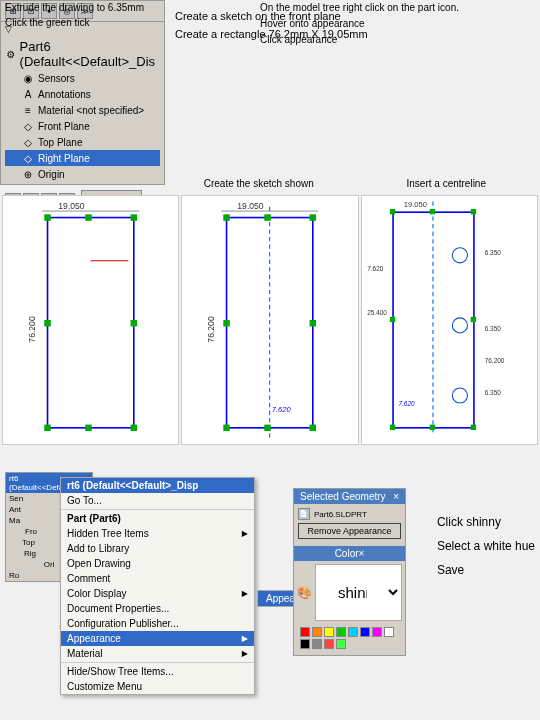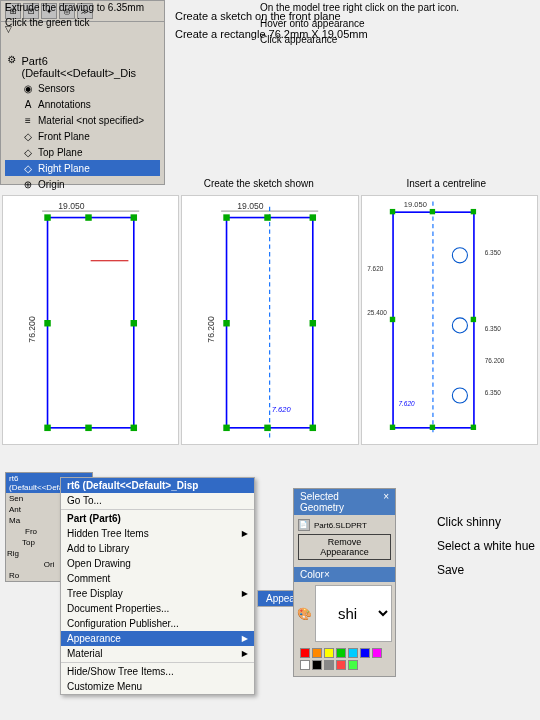--- a/index.html
+++ b/index.html
@@ -221,21 +221,21 @@
       cursor: pointer;
       margin-bottom: 3px;
     }
 
     .color-section-header {
       background: #4a7cbf;
       color: white;
       padding: 2px 6px;
       font-size: 10px;
       display: flex;
-      justify-content: flex-start;
+      justify-content: center;
     }
 
     .color-row {
       display: flex;
       flex-wrap: wrap;
       gap: 2px;
       padding: 3px;
     }
 
     .color-swatch {
@@ -275,21 +275,21 @@
     <div class="toolbar-icon">◎</div>
     <div class="toolbar-icon">≫</div>
   </div>
   <div style="padding:2px 4px; display:flex; align-items:center; gap:2px;">
     <span style="font-size:9px;">▽</span>
     <span style="font-size:9px; color:#555;"></span>
   </div>
   <div class="tree-area">
     <div class="tree-item">
       <span class="icon-box">⚙</span>
-      <span style="font-size:11px;margin-top:16px;">Part6 (Default&lt;&lt;Default&gt;_Dis</span>
+      <span style="font-size:13px;">Part6 (Default&lt;&lt;Default&gt;_Dis</span>
     </div>
     <div class="tree-item indent1">
       <span class="icon-box">◉</span>
       <span>Sensors</span>
     </div>
     <div class="tree-item indent1">
       <span class="icon-box">A</span>
       <span>Annotations</span>
     </div>
     <div class="tree-item indent1">
@@ -428,21 +428,21 @@
 
 <div style="position:absolute; top:472px; left:5px;">
 
   <div style="width:88px; background:#d4d0c8; border:1px solid #999; font-size:8px; position:absolute; left:0; top:0;">
     <div style="background:#316ac5; color:white; padding:1px 3px; font-size:8px;">rt6 (Default&lt;&lt;Default&gt;_Disp</div>
     <div style="padding:1px 3px;">Sen</div>
     <div style="padding:1px 3px;">Ant</div>
     <div style="padding:1px 3px;">Ma</div>
     <div style="padding:1px 19px;">Fro</div>
     <div style="padding:1px 16px;">Top</div>
-    <div style="padding:1px 1px;">Rig</div>
+    <div style="padding:1px 18px;">Rig</div>
     <div style="padding:1px 3px;text-align:center;">Ori</div>
     <div style="padding:1px 3px;">Ro</div>
   </div>
 
   <div class="context-menu" style="left:55px; top:5px;">
     <div class="context-menu-header">rt6 (Default&lt;&lt;Default&gt;_Disp</div>
     <div class="context-menu-item">
       <span>Go To...</span>
     </div>
     <div class="context-menu-separator"></div>
@@ -456,21 +456,21 @@
     <div class="context-menu-item">
       <span>Add to Library</span>
     </div>
     <div class="context-menu-item">
       <span>Open Drawing</span>
     </div>
     <div class="context-menu-item">
       <span>Comment</span>
     </div>
     <div class="context-menu-item">
-      <span>Tree Display</span>
+      <span>Color Display</span>
       <span class="arrow">▶</span>
     </div>
     <div class="context-menu-item">
       <span>Document Properties...</span>
     </div>
     <div class="context-menu-item">
       <span>Configuration Publisher...</span>
     </div>
     <div class="context-menu-item highlighted">
       <span>Appearance</span>
@@ -487,21 +487,21 @@
     <div class="context-menu-item">
       <span>Customize Menu</span>
     </div>
   </div>
 
   <div style="position:absolute; left:252px; top:118px; background:#316ac5; color:white; padding:2px 8px; font-size:10px; border:1px solid #aaa; white-space:nowrap;">
     <span>Appearance</span>
   </div>
 </div>
 
-<div class="selected-geometry" style="position: absolute; top: 488px; left: 293px; width: 103px;">
+<div class="selected-geometry" style="position: absolute; top: 488px; left: 293px; width: 113px;">
   <div class="panel-header">
     <span>Selected Geometry</span>
     <span style="cursor:pointer;">×</span>
   </div>
   <div class="panel-body">
     <div class="panel-item">
       <div class="panel-item-icon">📄</div>
       <span style="font-size:8px;">Part6.SLDPRT</span>
     </div>
     <button class="panel-button">Remove Appearance</button>

